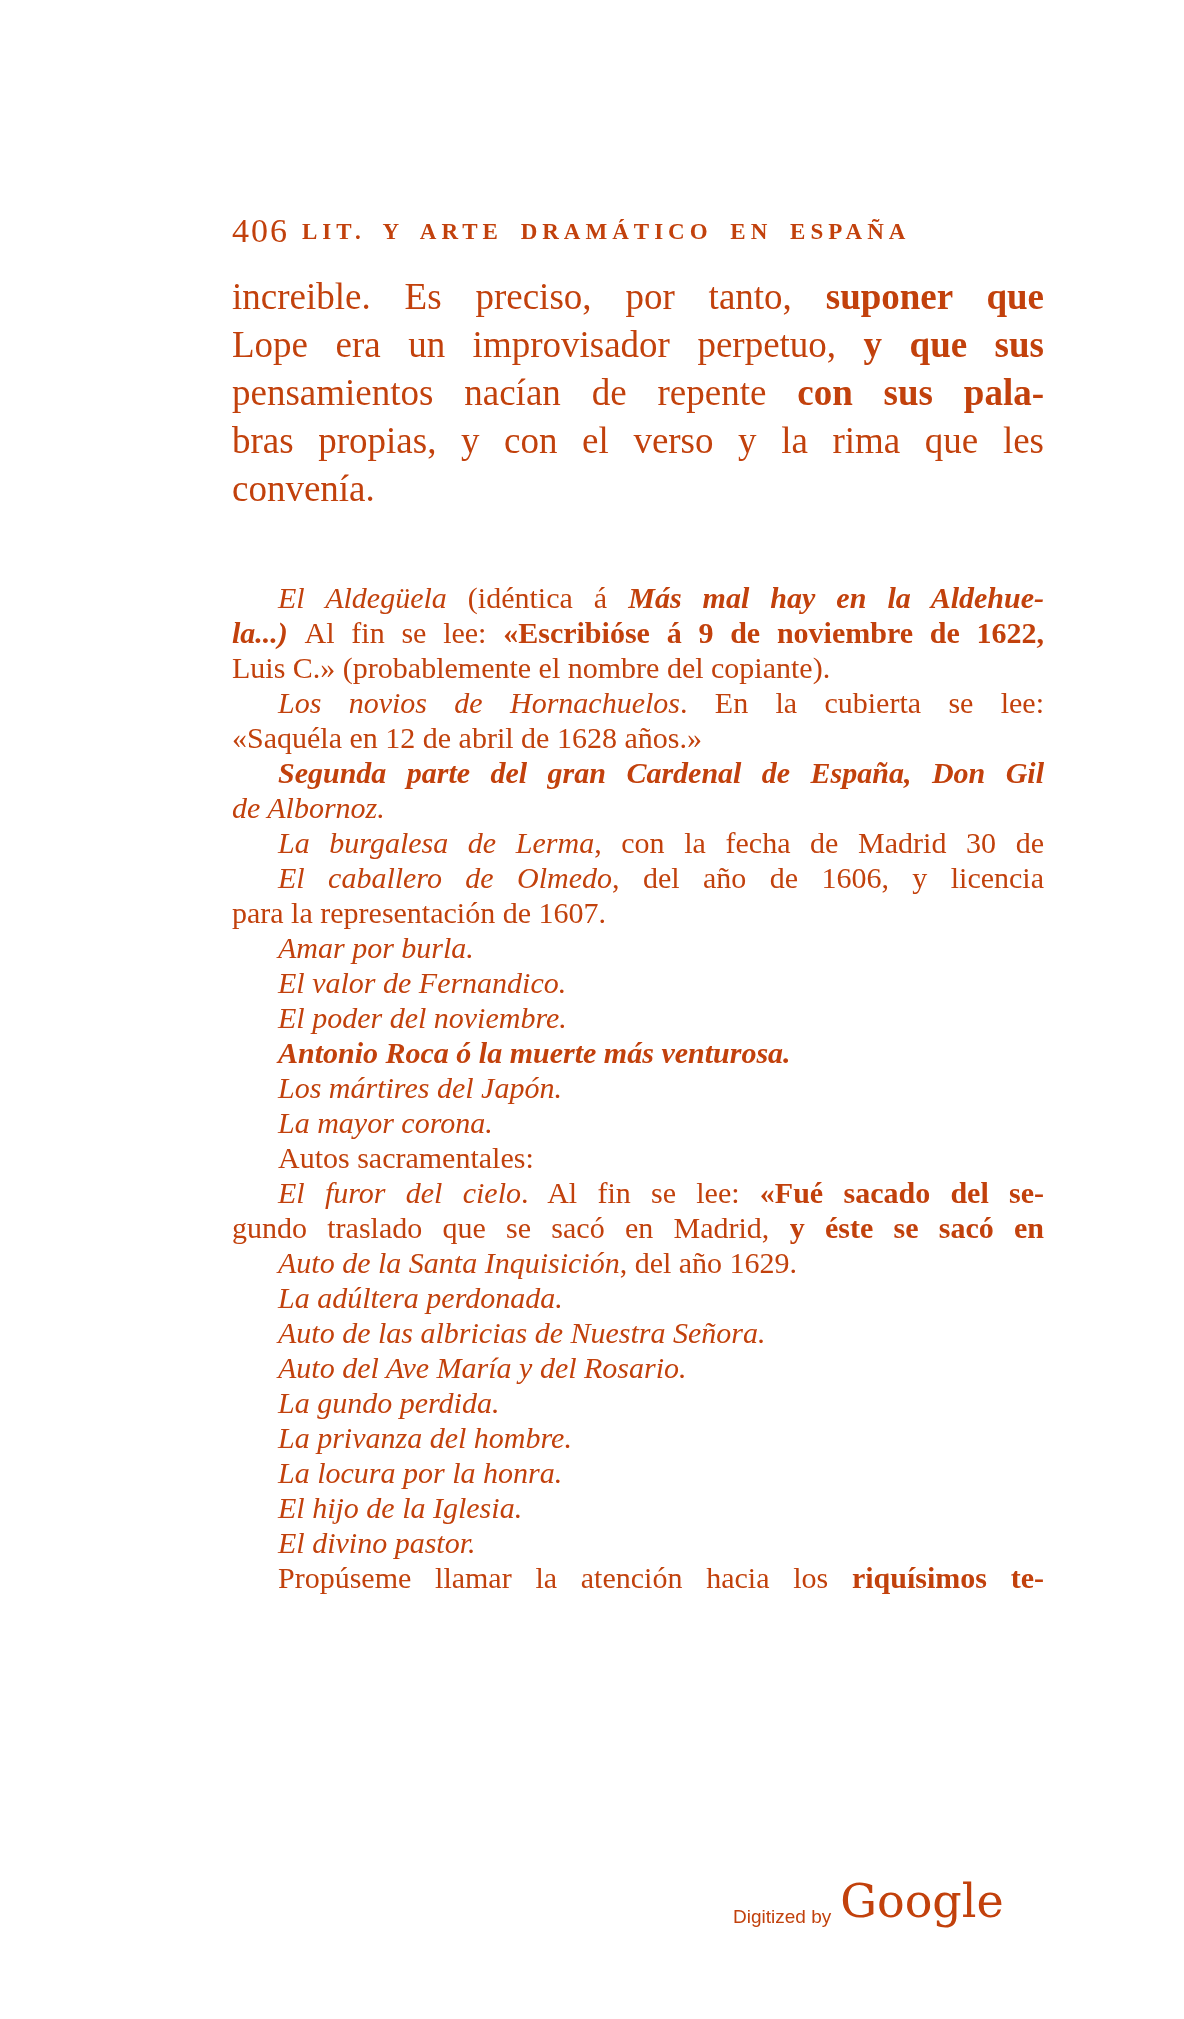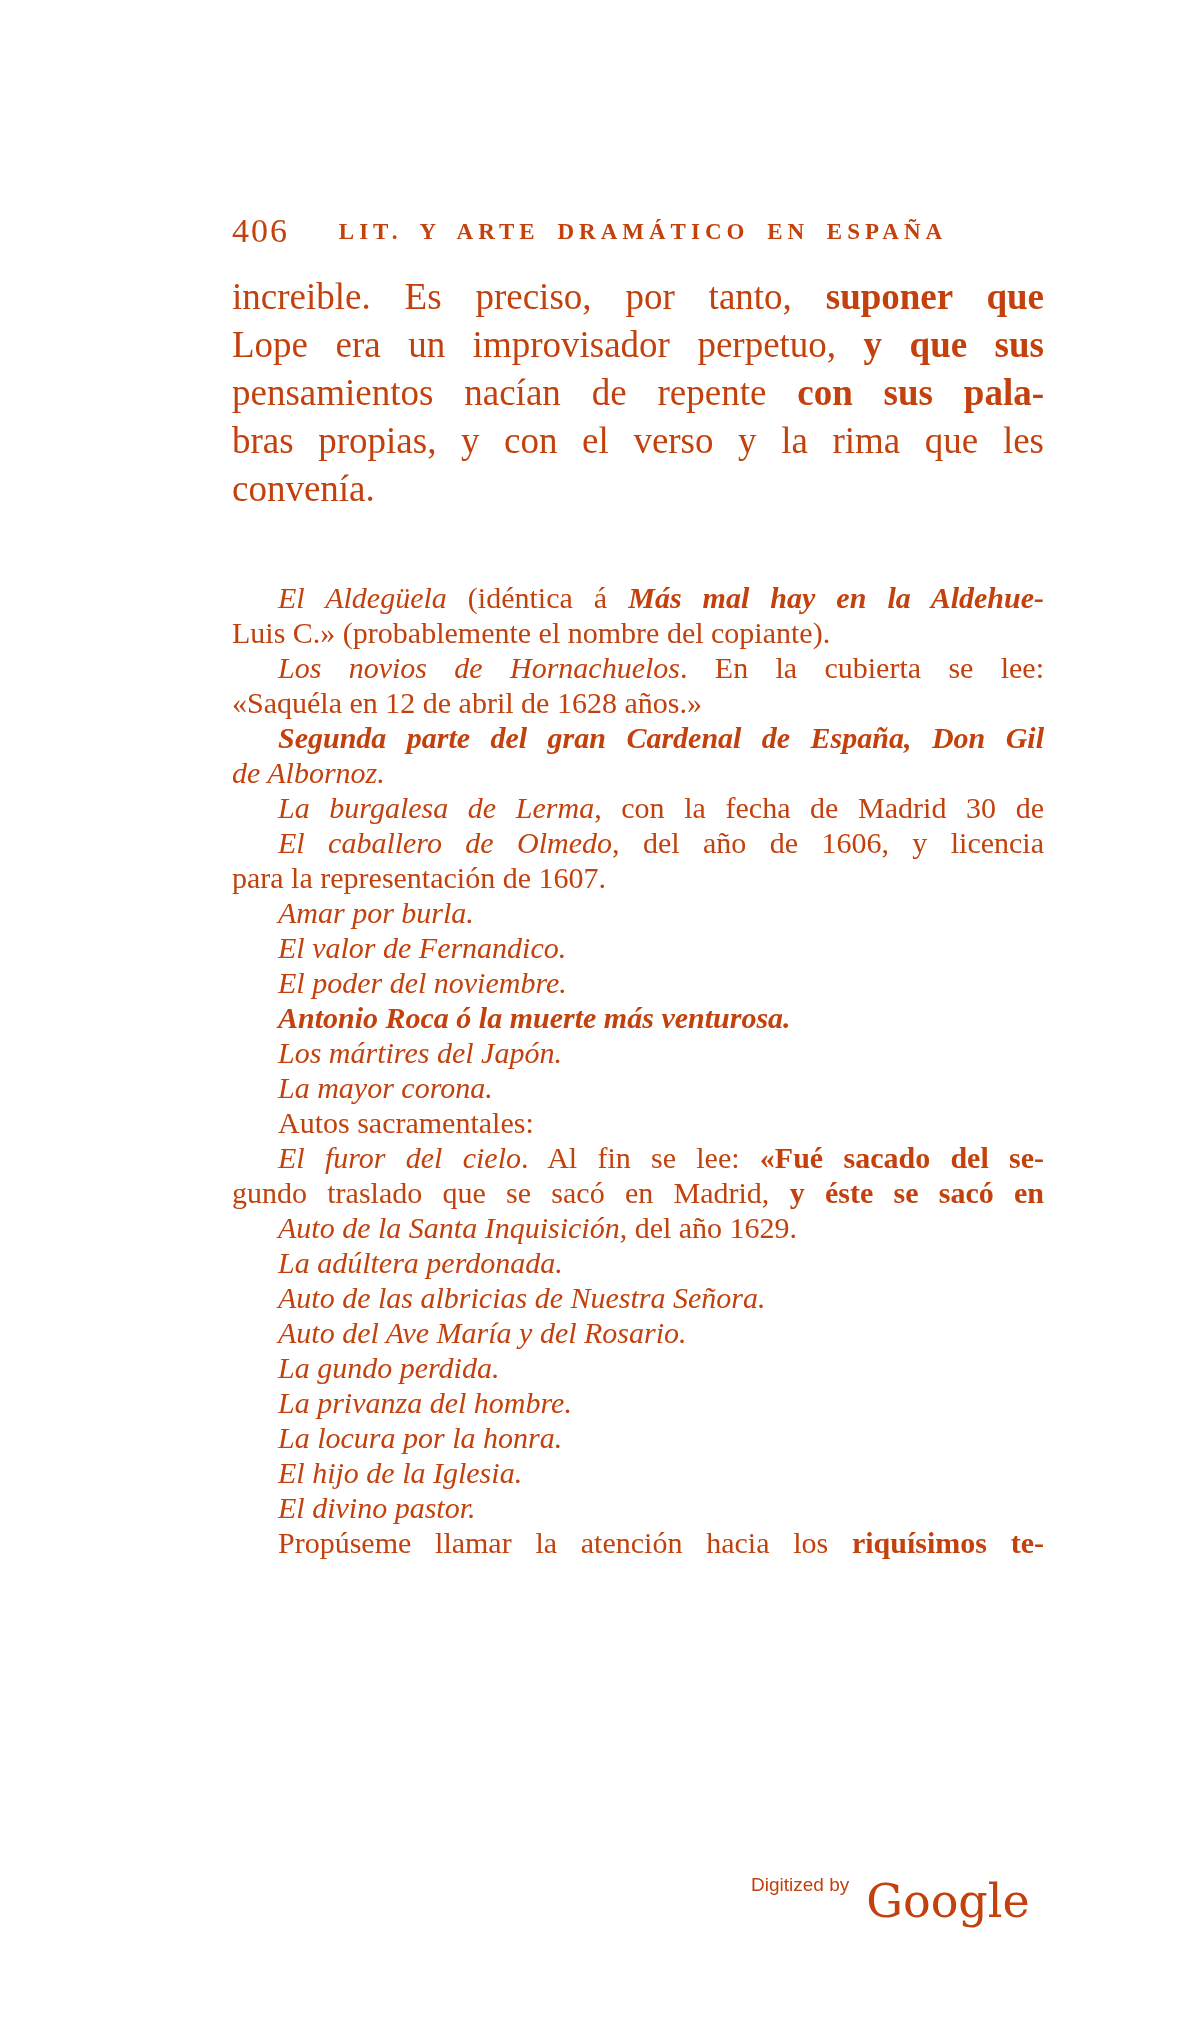--- a/index.html
+++ b/index.html
@@ -18,44 +18,42 @@
     left: 232px; top: 212px;
     width: 812px; height: 40px;
   }
   .pagenum {
     position: absolute; left: 0; top: 2px;
     font-size: 34px; line-height: 34px;
     letter-spacing: 2px;
   }
   .headtitle {
     position: absolute; left: 70px; right: 60px; top: 6px;
-    text-align: center;
     font-size: 23px; line-height: 28px;
     font-weight: bold;
     letter-spacing: 5px;
     word-spacing: 7px;
     white-space: nowrap;
   }
   
   .block { position: absolute; left: 232px; width: 812px; }
   .para  { top: 273px; font-size: 37px; line-height: 48px; }
   .list  { top: 580px; font-size: 30px; line-height: 35px; }
   .line  { width: 100%; box-sizing: border-box; white-space: nowrap; }
   .line.just { white-space: normal; text-align: justify; text-align-last: justify; }
   .line.ind  { padding-left: 46px; }
   .s-r  { font-style: normal; font-weight: normal; }
   .s-b  { font-style: normal; font-weight: bold; }
   .s-i  { font-style: italic; font-weight: normal; text-align: right; }
   .s-bi { font-style: italic; font-weight: bold; }
   
   .watermark {
     position: absolute; left: 733px; top: 1874px;
-    display: flex; align-items: flex-start; gap: 17px;
+    display: flex; align-items: flex-end; gap: 9px;
     white-space: nowrap;
-    margin-left: 18px;
   }
   .digitized {
     font-family: "Liberation Sans", "DejaVu Sans", sans-serif;
     font-size: 19px;
   }
   .glogo {
     font-family: "DejaVu Serif", "Liberation Serif", serif;
     font-size: 46px;
     letter-spacing: 0px;
   }
@@ -73,20 +71,21 @@
   <div class="block para">
       <div class="line just"><span class="s-r">increible. Es preciso, por tanto, </span><span class="s-b">suponer que</span></div>
       <div class="line just"><span class="s-r">Lope era un improvisador perpetuo, </span><span class="s-b">y que sus</span></div>
       <div class="line just"><span class="s-r">pensamientos nacían de repente </span><span class="s-b">con sus pala-</span></div>
       <div class="line just"><span class="s-r">bras propias, y con el verso y la rima que les</span></div>
       <div class="line"><span class="s-r">convenía.</span></div>
     </div>
 
   <div class="block list">
       <div class="line ind just"><span class="s-i">El Aldegüela </span><span class="s-r">(idéntica á </span><span class="s-bi">Más mal hay en la Aldehue-</span></div>
+      <div class="line just"><span class="s-bi">la...) </span><span class="s-r">Al fin se lee: </span><span class="s-b">«Escribióse á 9 de noviembre de 1622,</span></div>
       <div class="line"><span class="s-r">Luis C.» (probablemente el nombre del copiante).</span></div>
       <div class="line ind just"><span class="s-i">Los novios de Hornachuelos</span><span class="s-r">. En la cubierta se lee:</span></div>
       <div class="line"><span class="s-r">«Saquéla en 12 de abril de 1628 años.»</span></div>
       <div class="line ind just"><span class="s-bi">Segunda parte del gran Cardenal de España, Don Gil</span></div>
       <div class="line"><span class="s-i">de Albornoz.</span></div>
       <div class="line ind just"><span class="s-i">La burgalesa de Lerma</span><span class="s-r">, con la fecha de Madrid 30 de</span></div>
       <div class="line ind just"><span class="s-i">El caballero de Olmedo</span><span class="s-r">, del año de 1606, y licencia</span></div>
       <div class="line"><span class="s-r">para la representación de 1607.</span></div>
       <div class="line ind"><span class="s-i">Amar por burla.</span></div>
       <div class="line ind"><span class="s-i">El valor de Fernandico.</span></div>

